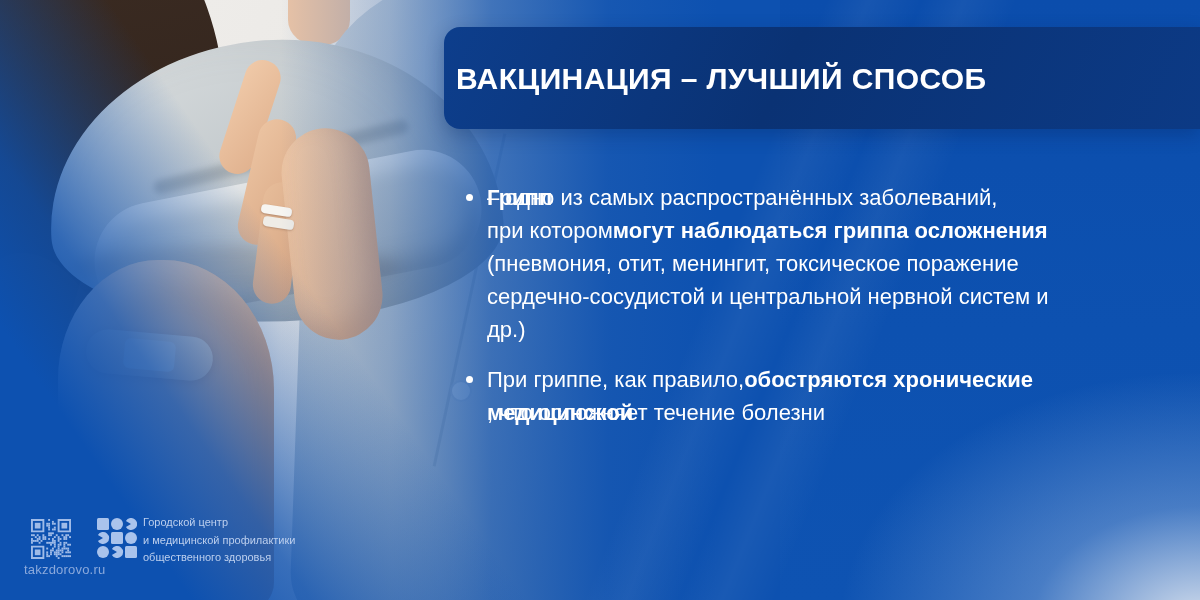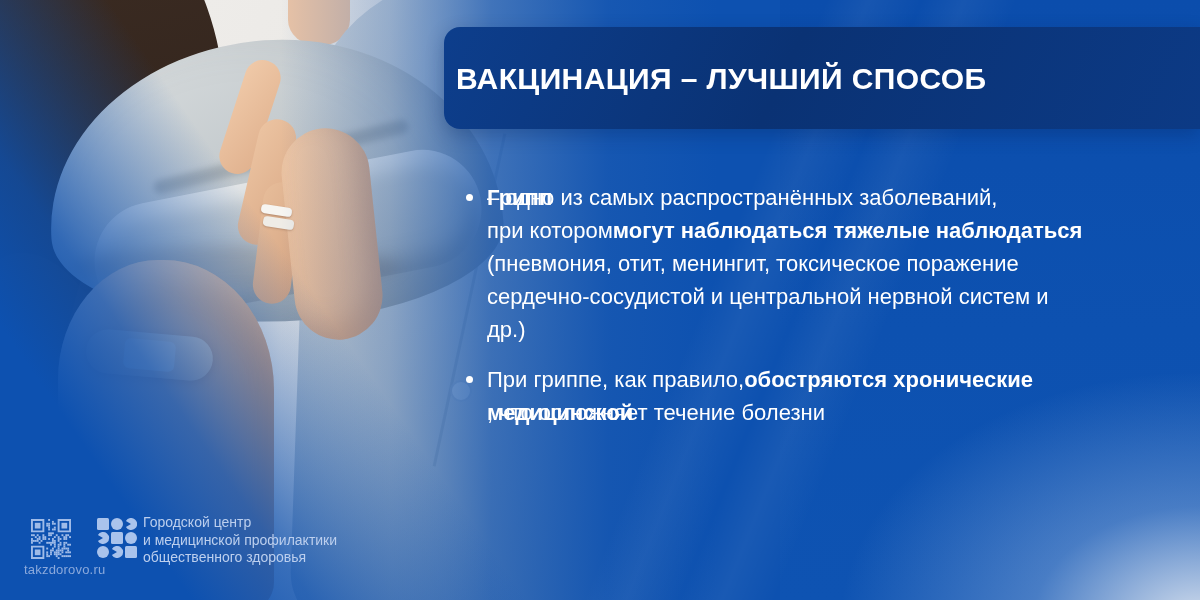--- a/index.html
+++ b/index.html
@@ -98,21 +98,21 @@
     background:#fff;margin:13px 14px 0 0;}
   .bullet-text{position:static;font-size:22px;line-height:33px;font-weight:400;}
   .bullet-text b,.closing b{font-weight:700;}
   .closing{left:467px;top:456px;width:710px;font-size:28px;line-height:40px;font-weight:400;}
 
   
   .qr{left:31px;top:519px;width:40px;height:40px;}
   .qr-caption{left:24px;top:562px;width:54px;text-align:center;font-size:13px;
     letter-spacing:.2px;color:#8aa9dc;}
   .org-logo{left:97px;top:518px;width:40px;height:40px;color:#a9c3ec;}
-  .org-name{left:143px;top:514px;font-size:14px;line-height:17.5px;color:#bccfee;}
+  .org-name{left:143px;top:514px;font-size:11px;line-height:17.5px;color:#bccfee;}
   .org-name div{position:static;}
 </style>
 </head>
 <body>
 
 <div class="canvas">
 
   <div class="photo-scene" title="Женщина в светло-голубой рубашке придерживает закатанный рукав; на плече телесный пластырь после прививки">
     <div class="photo-bg"></div>
     <div class="hair-main"></div>
@@ -145,21 +145,21 @@
   <div class="panel-glow"></div>
   <div class="panel-rays"></div>
 
   <div class="headline-box">
     <div>ВАКЦИНАЦИЯ – ЛУЧШИЙ СПОСОБ</div>
   </div>
 
   <div class="bullets">
     <div class="bullet">
       <span class="bullet-dot"></span>
-      <div class="bullet-text"><b>Грипп</b> – одно из самых распространённых заболеваний,<br>при котором <b>могут наблюдаться тяжелые наблюдаться</b><br>(пневмония, отит, менингит, токсическое поражение<br>сердечно-сосудистой и центральной нервной систем и<br>др.)</div>
+      <div class="bullet-text"><b>Грипп</b> – одно из самых распространённых заболеваний,<br>при котором <b>могут наблюдаться гриппа осложнения</b><br>(пневмония, отит, менингит, токсическое поражение<br>сердечно-сосудистой и центральной нервной систем и<br>др.)</div>
     </div>
     <div class="bullet">
       <span class="bullet-dot"></span>
       <div class="bullet-text">При гриппе, как правило, <b>обостряются хронические</b><br><b>медицинской</b>, что осложняет течение болезни</div>
     </div>
   </div>
 
 
   <svg class="qr" viewBox="0 0 42 42" xmlns="http://www.w3.org/2000/svg" aria-hidden="true">
       <g fill="#9fbbe8">

